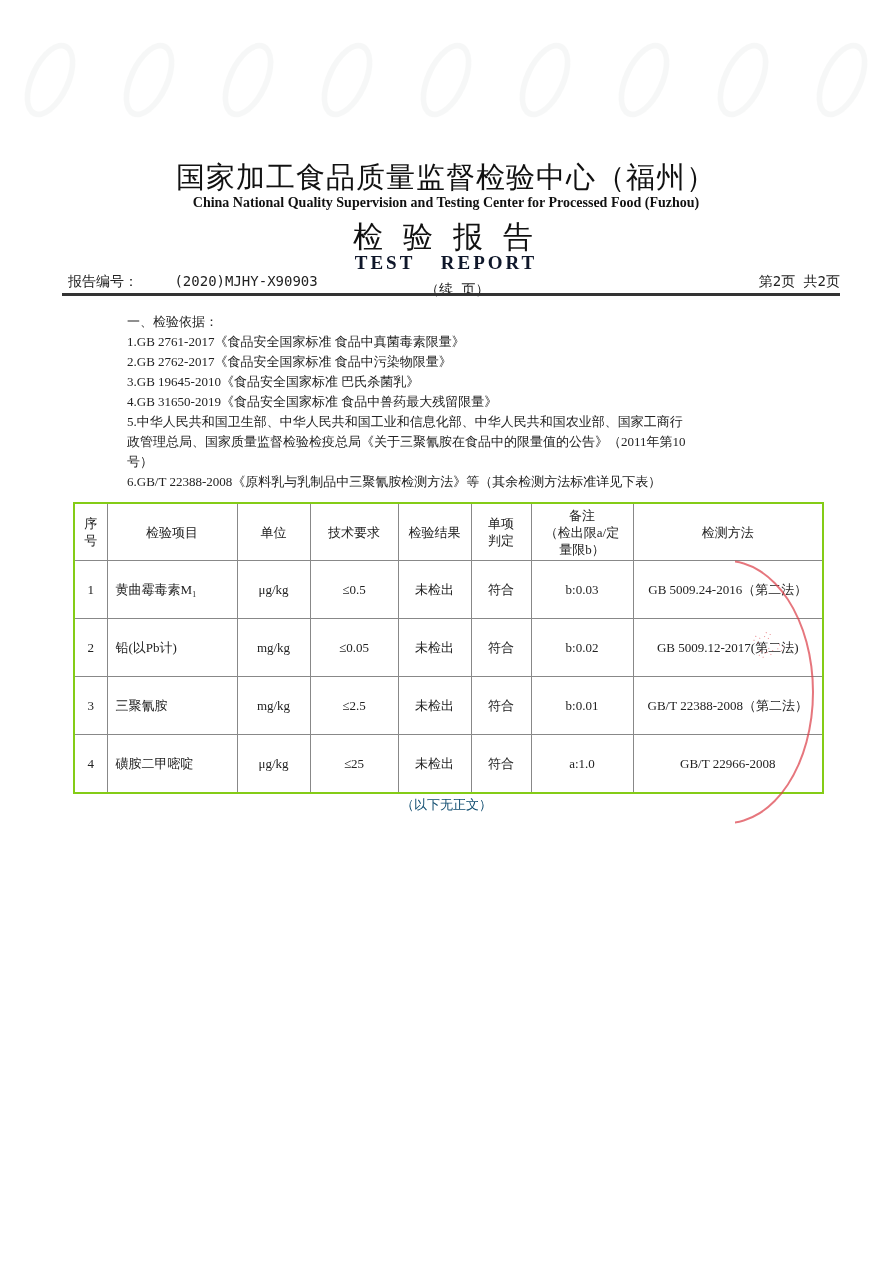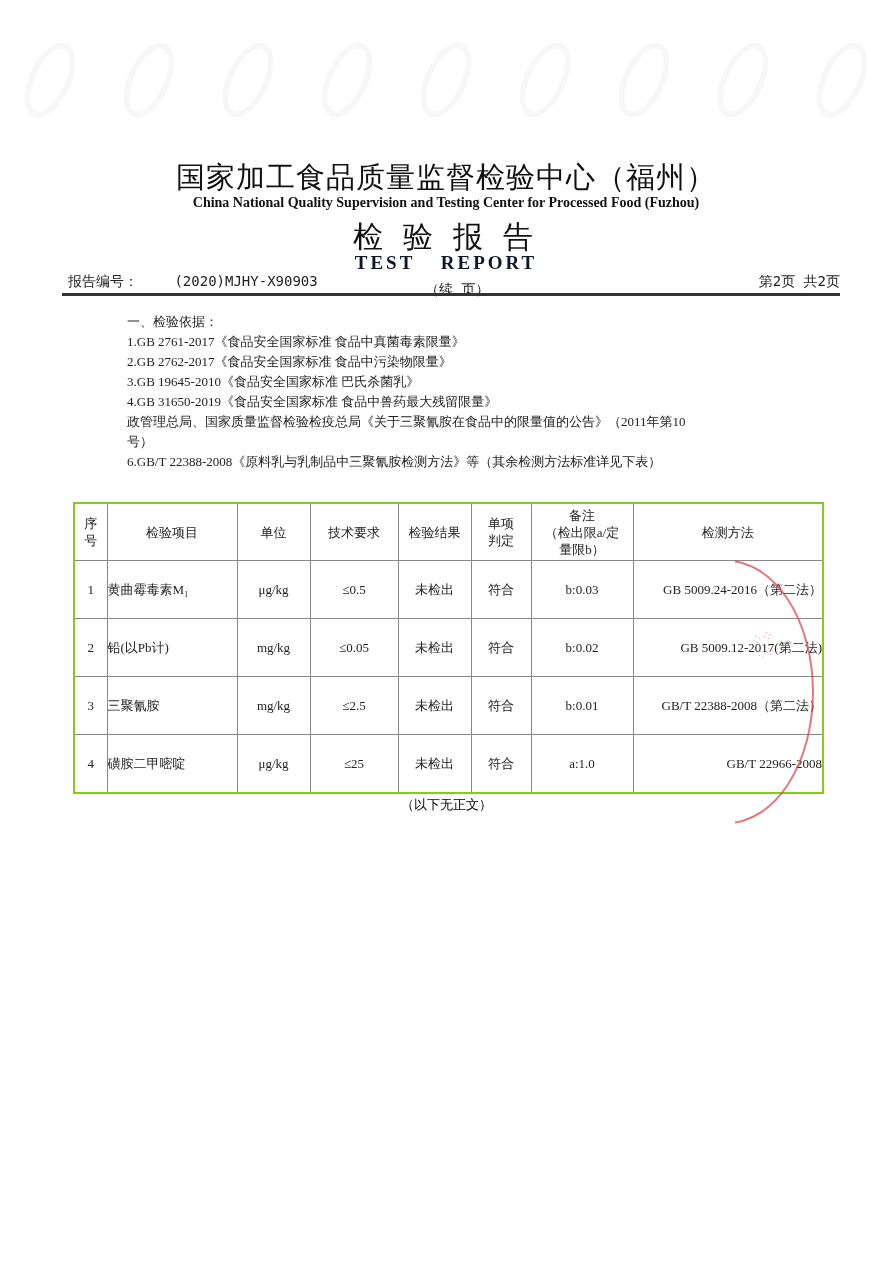--- a/index.html
+++ b/index.html
@@ -51,25 +51,25 @@
   table.results {
     position: absolute; top: 502px; left: 73px; border-collapse: collapse;
     font-size: 13px; font-family: "Liberation Serif", "DejaVu Serif", serif; color: #222;
     border: 2px solid #84cc16;
   }
   table.results td, table.results th {
     border: 1px solid #888; text-align: center; vertical-align: middle; font-weight: normal; padding: 0;
   }
   table.results th { height: 56px; line-height: 17px; }
   table.results td { height: 57px; }
-  table.results td.item { text-align: left; }
-  table.results td.method { text-align: right; }
+  table.results td.item { text-align: left; padding-left: 8px; }
+  table.results td.method { text-align: center; }
   .end-note {
     position: absolute; top: 796px; left: 0; width: 892px; text-align: center;
-    font-size: 13px; color: #000000; font-family: "DejaVu Serif", serif; padding-left: 1px; box-sizing: border-box;
+    font-size: 13px; color: #0c4a6e; font-family: "DejaVu Serif", serif; padding-left: 1px; box-sizing: border-box;
   }
   .stamp {
     position: absolute; left: 640px; top: 560px; width: 170px; height: 260px;
     border: 2px solid rgba(220, 60, 70, 0.7); border-radius: 50%;
     clip-path: inset(0 0 0 95px);
     pointer-events: none;
   }
   .stamp-mark {
     position: absolute; left: 755px; top: 628px; font-size: 10px; color: rgba(220,60,70,0.55);
     line-height: 16px; transform: rotate(-20deg); pointer-events: none;
@@ -104,20 +104,21 @@
   <span class="right">第2页  共2页</span>
 </div>
 <div class="meta-rule"></div>
 
 <div class="basis">
   <div>一、检验依据：</div>
   <div>1.GB 2761-2017《食品安全国家标准 食品中真菌毒素限量》</div>
   <div>2.GB 2762-2017《食品安全国家标准 食品中污染物限量》</div>
   <div>3.GB 19645-2010《食品安全国家标准 巴氏杀菌乳》</div>
   <div>4.GB 31650-2019《食品安全国家标准 食品中兽药最大残留限量》</div>
+  <div>5.中华人民共和国卫生部、中华人民共和国工业和信息化部、中华人民共和国农业部、国家工商行</div>
   <div>政管理总局、国家质量监督检验检疫总局《关于三聚氰胺在食品中的限量值的公告》（2011年第10</div>
   <div>号）</div>
   <div>6.GB/T 22388-2008《原料乳与乳制品中三聚氰胺检测方法》等（其余检测方法标准详见下表）</div>
 </div>
 
 <table class="results">
   <colgroup>
     <col style="width:33px">
       <col style="width:130px">
       <col style="width:73px">

